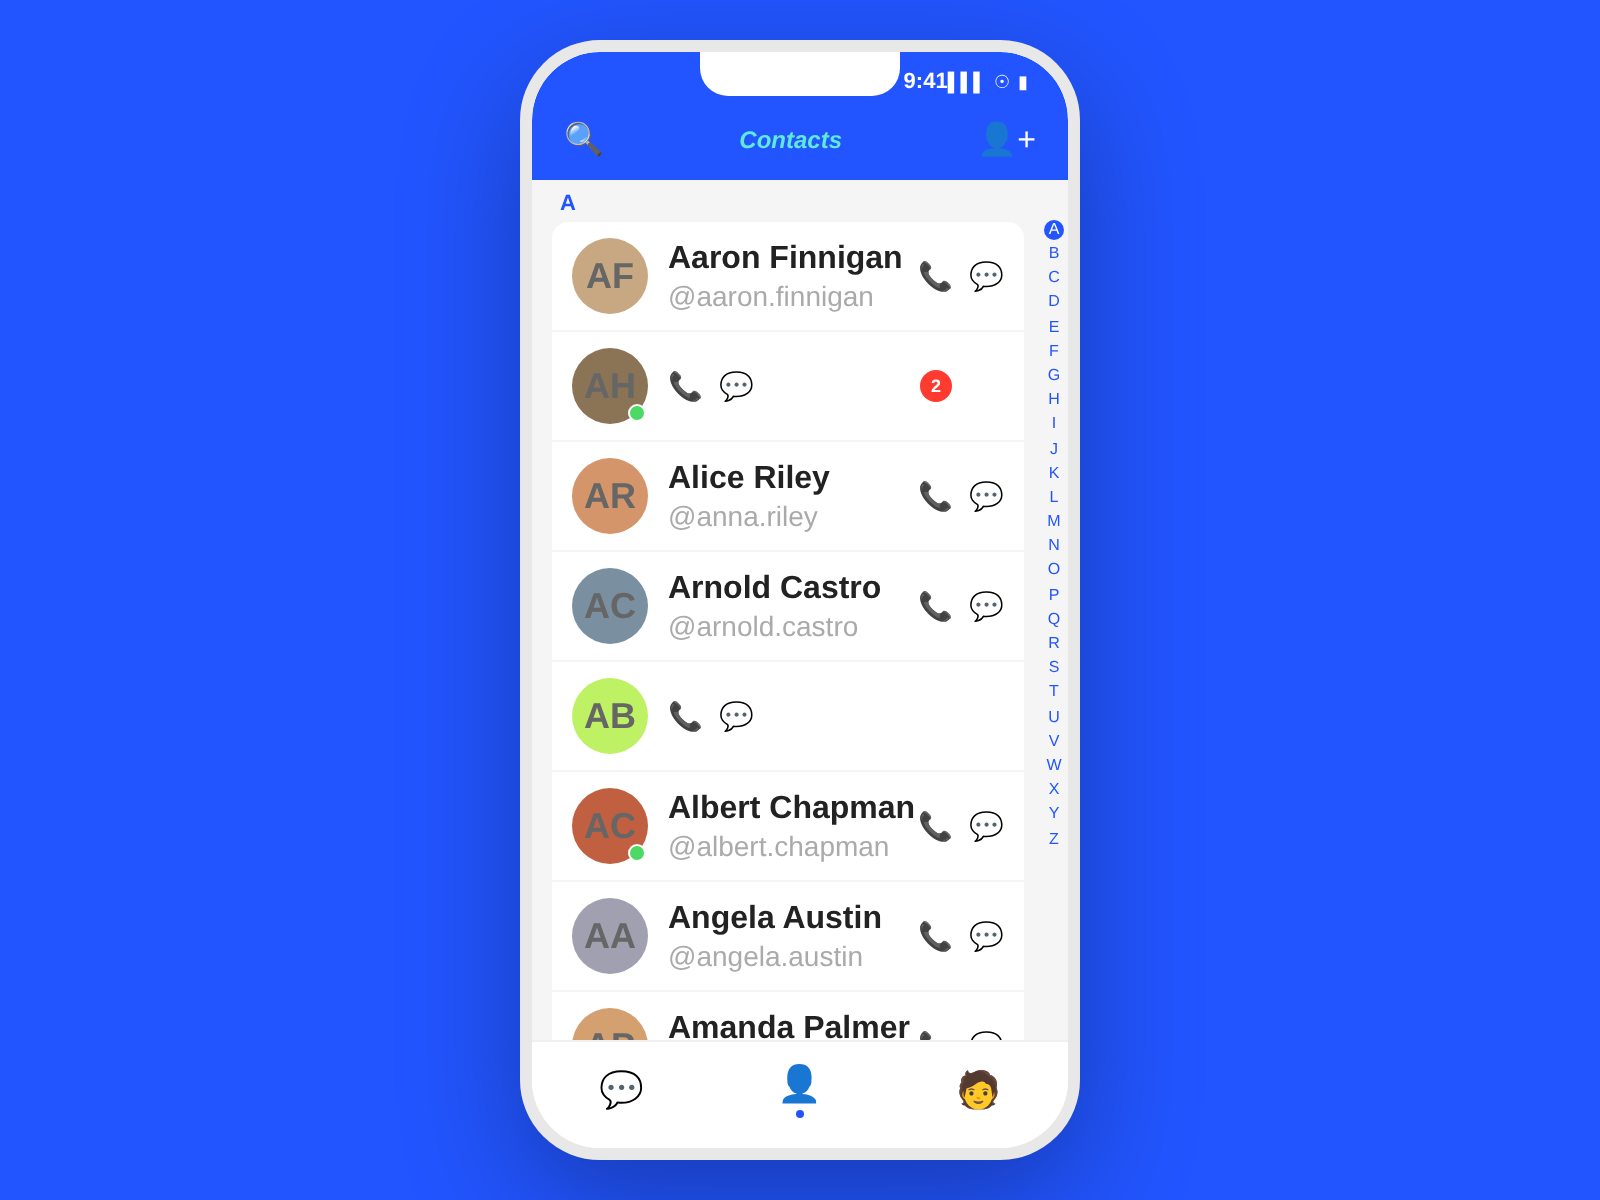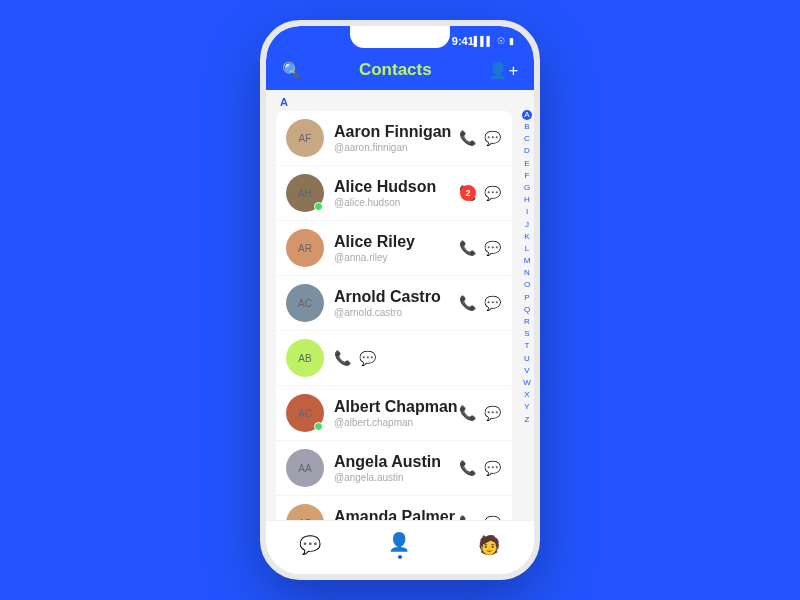--- a/index.html
+++ b/index.html
@@ -45,23 +45,24 @@
       font-size: 9px;
     }
     .header {
       background: #2255FF;
       display: flex;
       align-items: center;
       justify-content: space-between;
       padding: 6px 16px 10px;
     }
     .header-title {
-      color: #bef264;
-      font-size: 17px;
+      color: #5eead4;
+      font-size: 12px;
       font-weight: 700;
+      font-style: italic;
     }
     .header-icon {
       color: #fff;
       font-size: 16px;
       cursor: pointer;
     }
     .content {
       background: #f5f5f5;
       flex: 1;
       overflow-y: auto;
@@ -98,22 +99,22 @@
     }
     .avatar {
       width: 38px;
       height: 38px;
       border-radius: 50%;
       background: #ddd;
       overflow: hidden;
       display: flex;
       align-items: center;
       justify-content: center;
-      font-size: 10px;
-      font-weight: 400;
+      font-size: 18px;
+      font-weight: 700;
       color: #666;
     }
     .online-dot {
       width: 9px;
       height: 9px;
       background: #4CD964;
       border-radius: 50%;
       position: absolute;
       bottom: 1px;
       right: 1px;
@@ -121,21 +122,21 @@
     }
     .contact-info {
       flex: 1;
     }
     .contact-name {
       font-size: 16px;
       font-weight: 600;
       color: #222;
     }
     .contact-handle {
-      font-size: 10px;
+      font-size: 14px;
       color: #aaa;
       margin-top: 1px;
     }
     .contact-actions {
       display: flex;
       gap: 8px;
       align-items: center;
     }
     .action-icon {
       color: #ccc;
@@ -294,24 +295,20 @@
                 </div>
                 <div class="contact-actions">
                   <span class="action-icon">📞</span>
                   <span class="action-icon">💬</span>
                 </div>
               </div>
               <div class="contact-item">
                 <div class="avatar-wrap">
                   <div class="avatar av-2">AH</div>
                   <div class="online-dot"></div>
-                </div>
-                <div class="contact-info">
-                  <div class="contact-name">Alice Hudson</div>
-                  <div class="contact-handle">@alice.hudson</div>
                 </div>
                 <div class="contact-actions">
                   <span class="action-icon">📞</span>
                   <span class="action-icon">💬</span>
                 </div>
                 <div class="badge">2</div>
               </div>
               <div class="contact-item">
                 <div class="avatar-wrap">
                   <div class="avatar av-3">AR</div>

